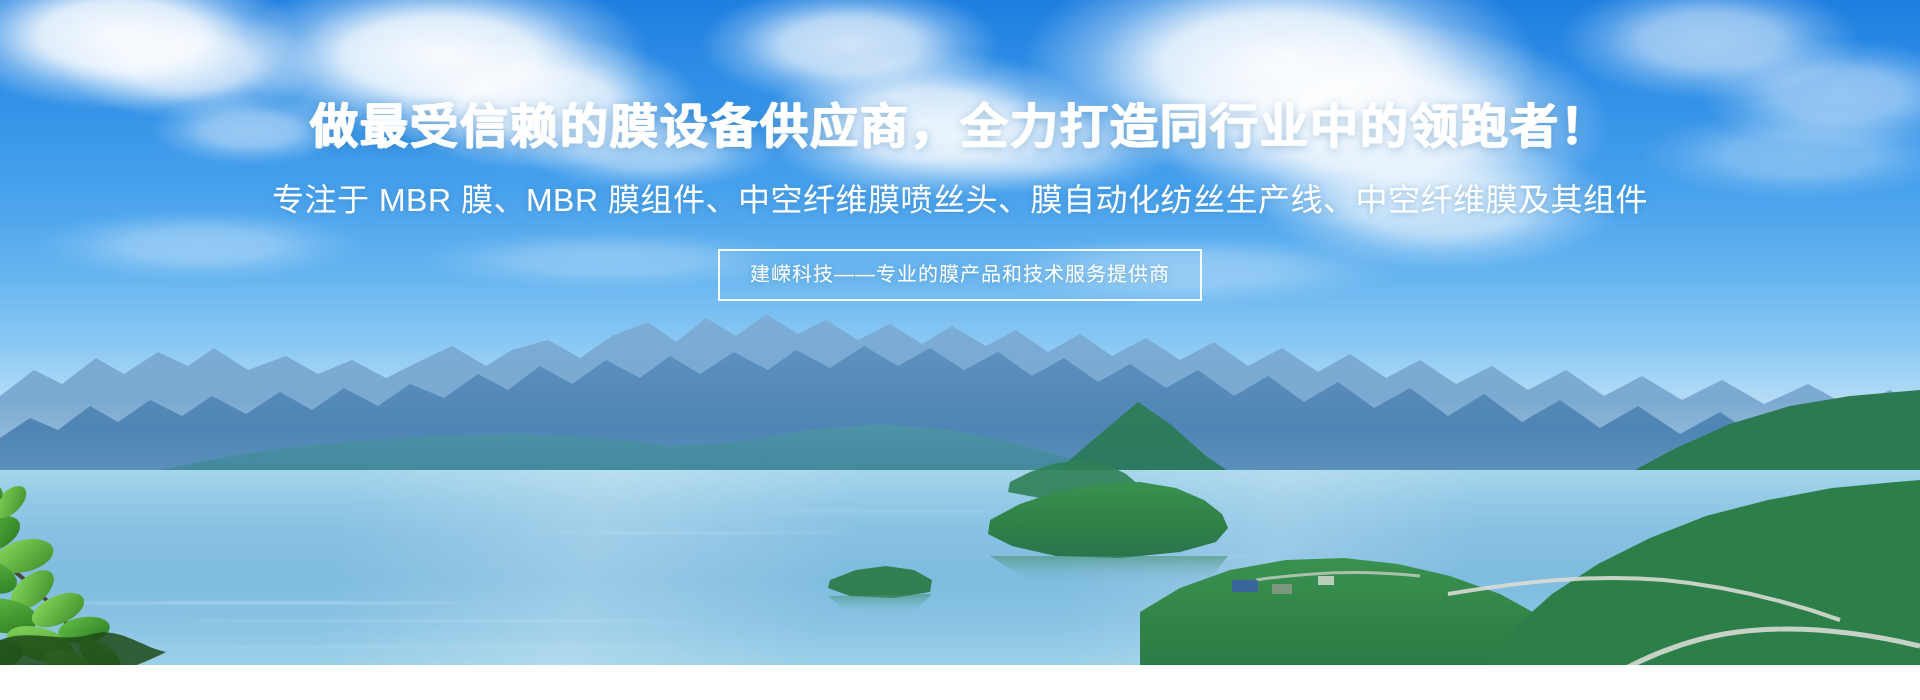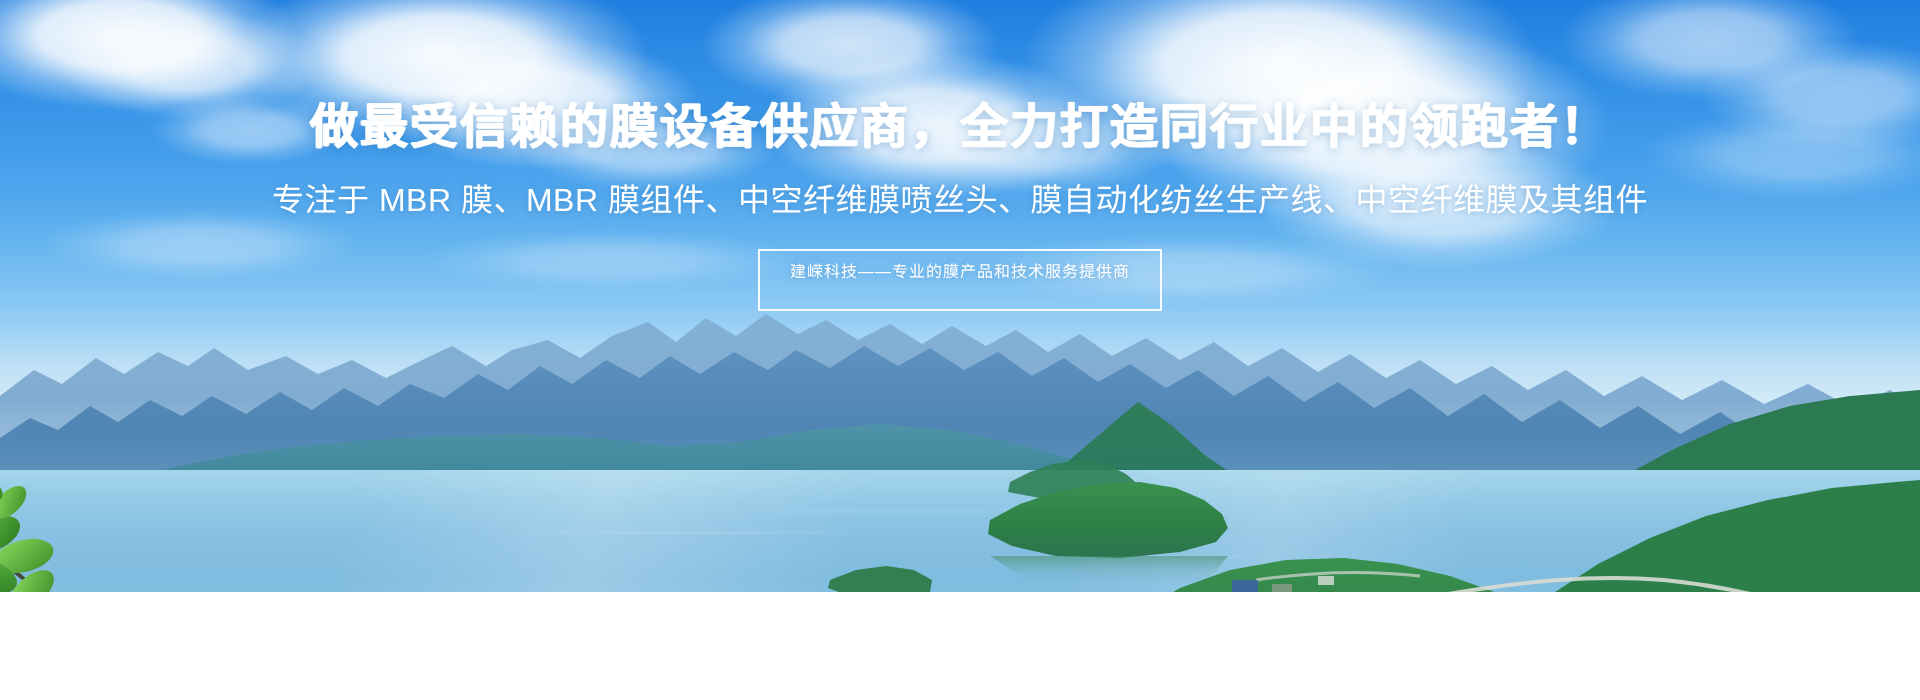--- a/index.html
+++ b/index.html
@@ -6,21 +6,21 @@
   html,body{margin:0;padding:0;background:#fff;}
   body{
     font-family:"Liberation Sans","DejaVu Sans",sans-serif;
     -webkit-font-smoothing:antialiased;
   }
 
   
   #banner{
     position:relative;
     width:1920px;
-    height:592px;
+    height:665px;
     overflow:hidden;
     background:#2f8fe0;
     user-select:none;
   }
 
   
   .sky{
     position:absolute;inset:0;
     background:
       linear-gradient(180deg,
@@ -117,22 +117,22 @@
     text-shadow:0 1px 6px rgba(50,120,180,.45);
     white-space:nowrap;
   }
   .tagline-wrap{
     margin:28px auto 0 auto;
     display:inline-block;
   }
   .tagline{
     display:inline-block;
     border:2px solid rgba(255,255,255,.92);
-    padding:11px 30px 27px 30px;
-    font-size:16px;
+    padding:11px 30px 13px 30px;
+    font-size:20px;
     line-height:1.2;
     letter-spacing:1px;
     color:#ffffff;
     text-shadow:0 1px 6px rgba(50,120,180,.4);
     white-space:nowrap;
     background:rgba(255,255,255,.04);
   }
 </style>
 </head>
 <body>

